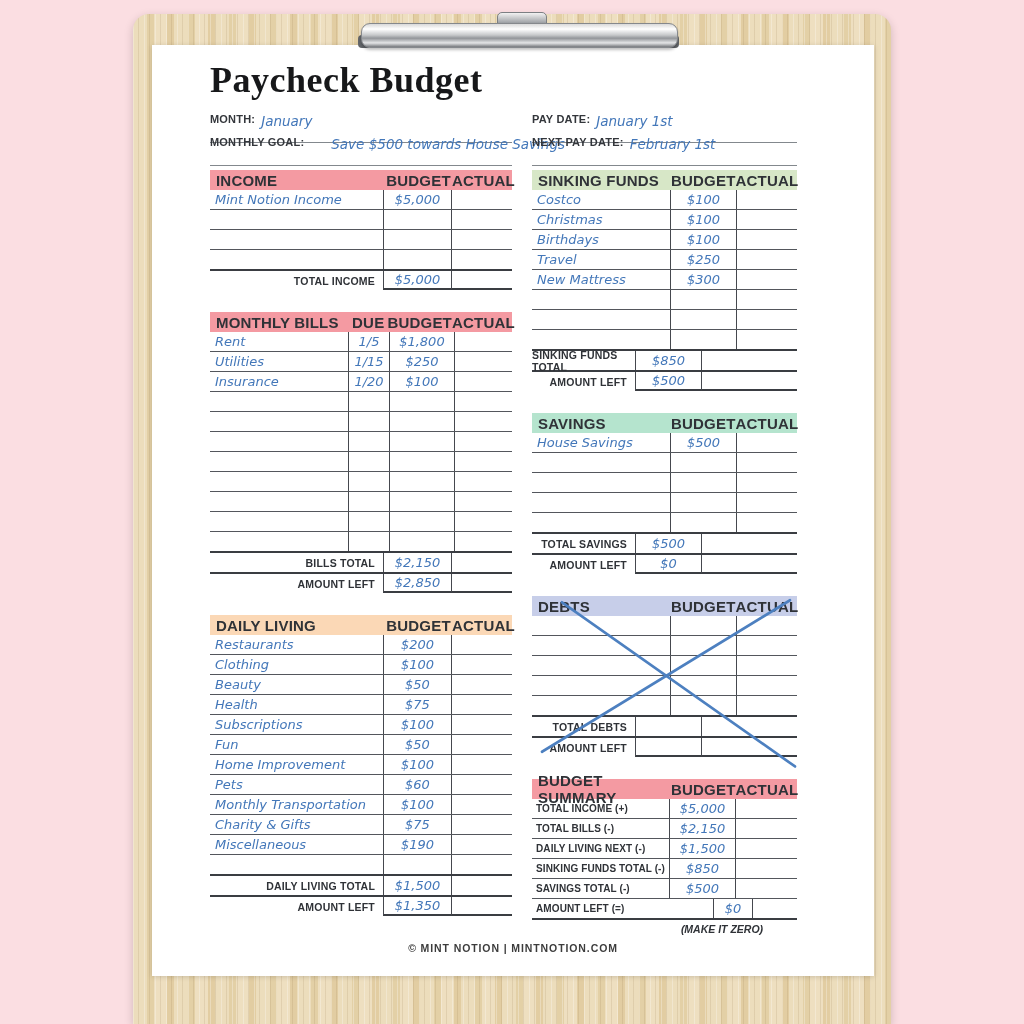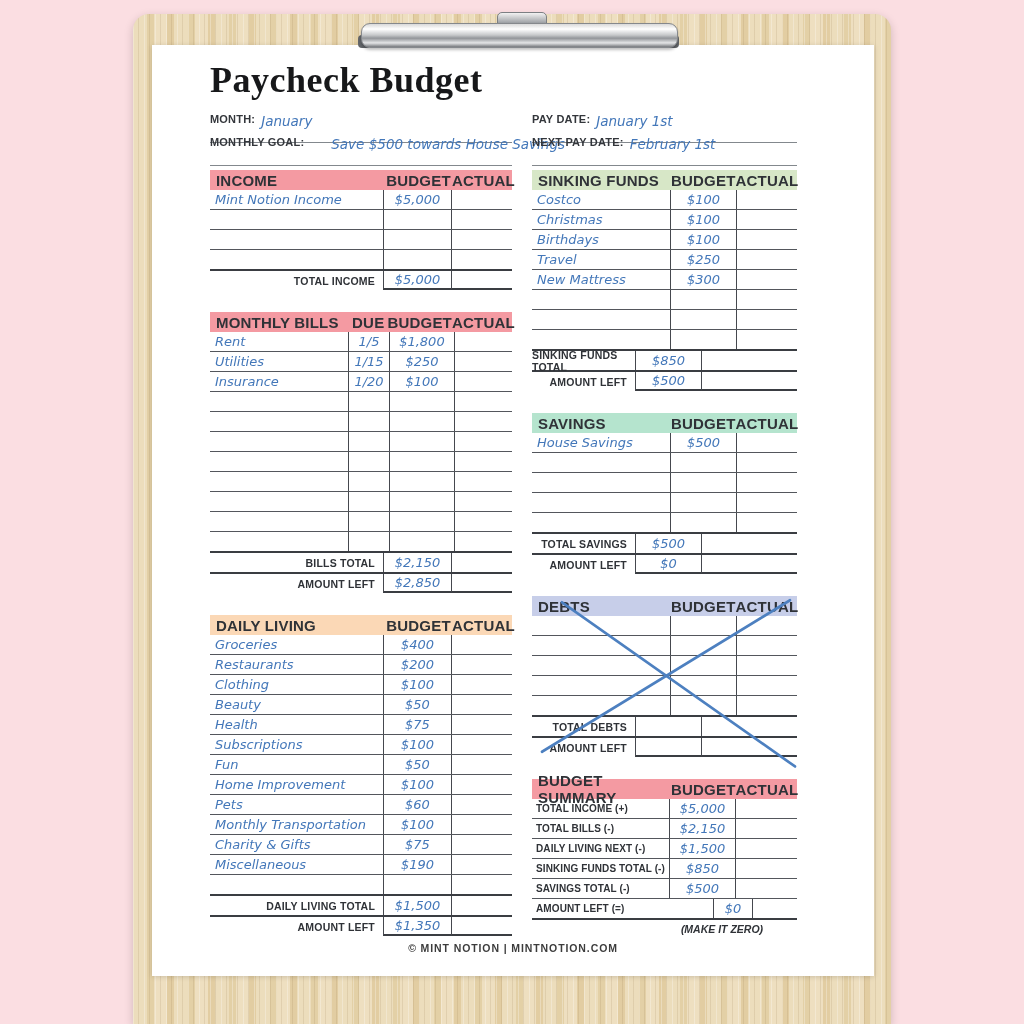--- a/index.html
+++ b/index.html
@@ -219,25 +219,20 @@
         </div>
       </section>
 
       <section class="tbl">
         <div class="thead hdr-peach">
           <span class="th c-name">DAILY LIVING</span>
           <span class="th c-budget">BUDGET</span>
           <span class="th c-actual" style="text-align:center;">ACTUAL</span>
         </div>
         <div class="tr">
-            <span class="cell c-name hw">Groceries</span>
-            <span class="cell c-budget hw">$400</span>
-            <span class="cell c-actual"></span>
-          </div>
-        <div class="tr">
             <span class="cell c-name hw">Restaurants</span>
             <span class="cell c-budget hw">$200</span>
             <span class="cell c-actual"></span>
           </div>
         <div class="tr">
             <span class="cell c-name hw">Clothing</span>
             <span class="cell c-budget hw">$100</span>
             <span class="cell c-actual"></span>
           </div>
         <div class="tr">

